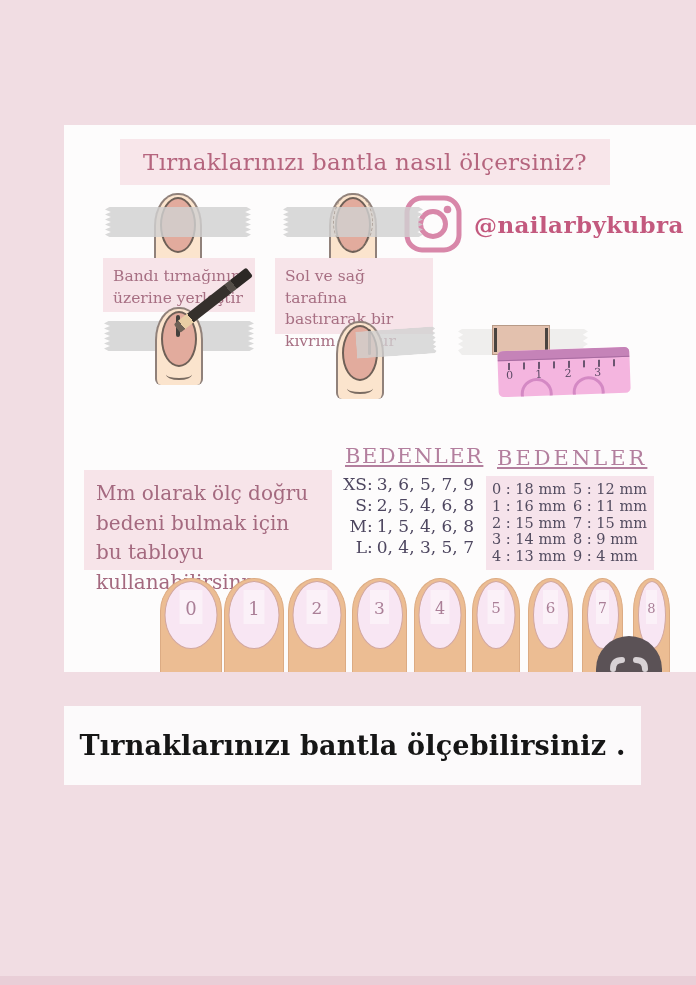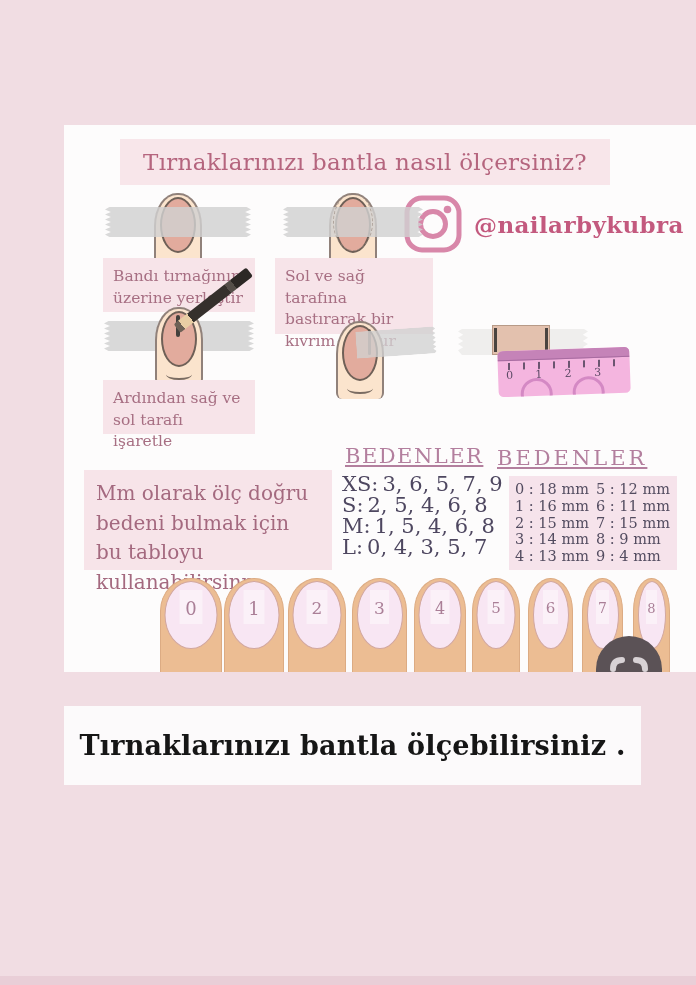--- a/index.html
+++ b/index.html
@@ -55,25 +55,25 @@
          color:#5d4a66;font-size:11px;line-height:12px;}
   .ruler-hole{position:absolute;bottom:-14px;width:26px;height:26px;border:3px solid #d489c4;
          border-radius:50%;}
 
   
   .cap{position:absolute;background:#f7e4e9;color:#a76f83;padding:8px 10px;box-sizing:border-box;
        font-size:15.5px;line-height:1.4;}
 
   
   .szhead{position:absolute;color:#b37f9e;font-size:21px;letter-spacing:1.5px;font-weight:500;text-decoration:underline;}
-  .letters{position:absolute;left:278px;top:349px;width:132px;color:#4e4760;font-size:21px;line-height:21px;}
+  .letters{position:absolute;left:278px;top:349px;width:132px;color:#4e4760;font-size:17px;line-height:21px;}
   .letters .row{display:flex;}
   .letters .lab{width:38px;text-align:right;}
   .letters .val{padding-left:4px;white-space:nowrap;}
-  .mmbox{position:absolute;left:445px;top:351px;width:168px;height:94px;background:#f6e3eb;
+  .mmbox{position:absolute;left:422px;top:351px;width:168px;height:94px;background:#f6e3eb;
          display:flex;padding:5px 6px;box-sizing:border-box;gap:6px;}
   .mmcol{flex:1;color:#534c60;font-size:14.5px;line-height:16.8px;white-space:nowrap;}
 
   .note{position:absolute;left:20px;top:345px;width:248px;height:100px;background:#f7e4e9;
         color:#a4697f;font-size:20px;line-height:1.48;padding:9px 12px;box-sizing:border-box;}
 
   
   .nail{position:absolute;top:453px;height:96px;background:#ecbd93;border:1px solid #dcab83;border-bottom:none;
         border-radius:50% 50% 0 0 / 34% 34% 0 0;box-sizing:border-box;}
   .plate{position:absolute;left:50%;transform:translateX(-50%);top:2px;width:calc(100% - 7px);height:72%;
@@ -177,23 +177,20 @@
           <span>0</span>
           <span>1</span>
           <span>2</span>
           <span>3</span>
         </div>
         <div class="ruler-hole" style="left:22px;"></div>
         <div class="ruler-hole" style="left:74px;"></div>
       </div>
     </div>
 
-    <div class="cap" style="left:39px;top:255px;width:152px;height:54px;">
-      <span>Ardından sağ ve sol tarafı işaretle</span>
-    </div>
 
     <div class="szhead" style="left:281px;top:319px;">BEDENLER</div>
     <div class="letters">
       <div class="row">
         <span class="lab">XS:</span>
         <span class="val">3, 6, 5, 7, 9</span>
       </div>
       <div class="row">
         <span class="lab">S:</span>
         <span class="val">2, 5, 4, 6, 8</span>

